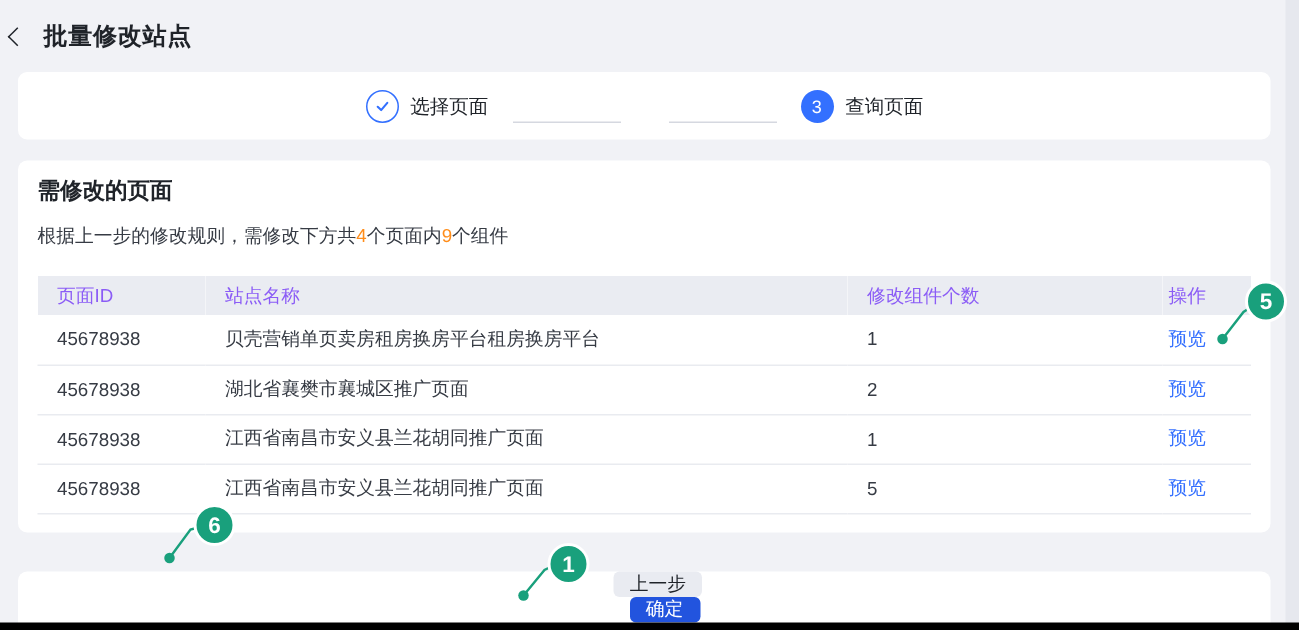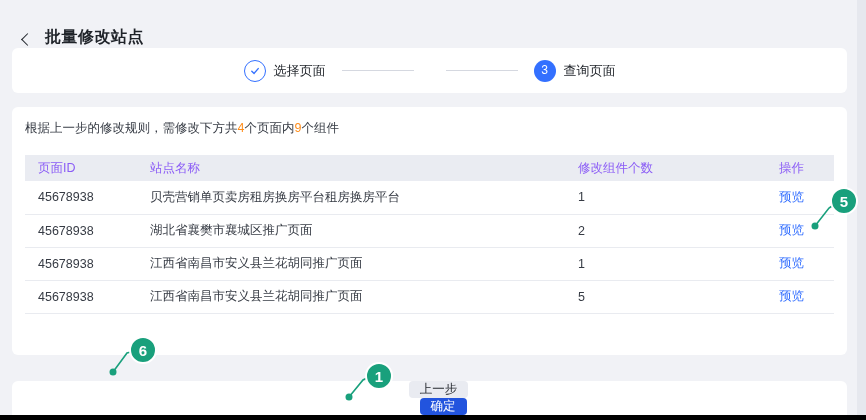--- a/index.html
+++ b/index.html
@@ -8,33 +8,33 @@
     position:relative;
     background:#f1f2f6;
     font-family:"Liberation Sans","DejaVu Sans",sans-serif;
     overflow:hidden;
     color:#1f2329;
   }
   .right-band { position:absolute; top:0; right:0; width:9px; height:420px; background:#e6e8ee; }
   .bottom-strip { position:absolute; left:0; top:415px; width:866px; height:5px; background:#000; z-index:30; }
 
   
-  .page-header { position:absolute; top:0; left:0; width:847px; height:48px; display:flex; align-items:flex-end; padding-left:17px; }
+  .page-header { position:absolute; top:0; left:0; width:847px; height:48px; display:flex; align-items:center; padding-left:1px; }
   .back-btn { display:flex; align-items:center; justify-content:center; width:18px; height:18px; cursor:pointer; }
   .chevron-left { width:9px; height:9px; border-left:1.6px solid #1f2329; border-bottom:1.6px solid #1f2329; transform:rotate(45deg); margin-left:3px; }
   .page-title { font-size:16px; font-weight:bold; margin-left:10px; letter-spacing:0.5px; }
 
   
   .panel { position:absolute; left:12px; width:835px; background:#fff; border-radius:6px; }
   .stepper-panel { top:48px; height:45px; display:flex; align-items:center; justify-content:center; }
   .main-panel { top:107px; height:248px; padding:0 13px; }
   .footer-panel { top:381px; height:51px; display:flex; align-items:center; padding-left:18px;flex-direction:column; }
 
   
-  .stepper { display:flex; align-items:center;font-family:Liberation Mono, monospace; }
+  .stepper { display:flex; align-items:flex-end; }
   .step { display:flex; align-items:center; }
   .step-circle { width:22px; height:22px; border-radius:50%; display:flex; align-items:center; justify-content:center; flex:none; }
   .step-circle.done { border:1.5px solid #3370ff; background:#fff; }
   .step-circle.active { background:#3370ff; color:#fff; font-size:12px; }
   .step-label { margin-left:8px; font-size:13px; color:#1f2329; }
   .connector { width:72px; height:1px; background:#d5d8e0; margin:0 16px; }
 
   
   .section-title { font-size:15px; font-weight:bold; padding-top:13px; line-height:16px; }
   .section-desc { font-size:12.5px; color:#363b44; margin-top:15px; line-height:13px; }
@@ -89,20 +89,21 @@
     <div class="connector"></div>
     <div class="connector"></div>
     <div class="step">
       <span class="step-circle active">3</span>
       <span class="step-label">查询页面</span>
     </div>
   </div>
 </section>
 
 <section class="panel main-panel">
+  <h2 class="section-title">需修改的页面</h2>
   <p class="section-desc"><span>根据上一步的修改规则，需修改下方共</span><span class="num-highlight">4</span><span>个页面内</span><span class="num-highlight">9</span><span>个组件</span></p>
 
   <table class="pages-table">
     <colgroup>
         <col class="c1">
         <col class="c2">
         <col class="c3">
         <col class="c4">
       </colgroup>
     <thead>

